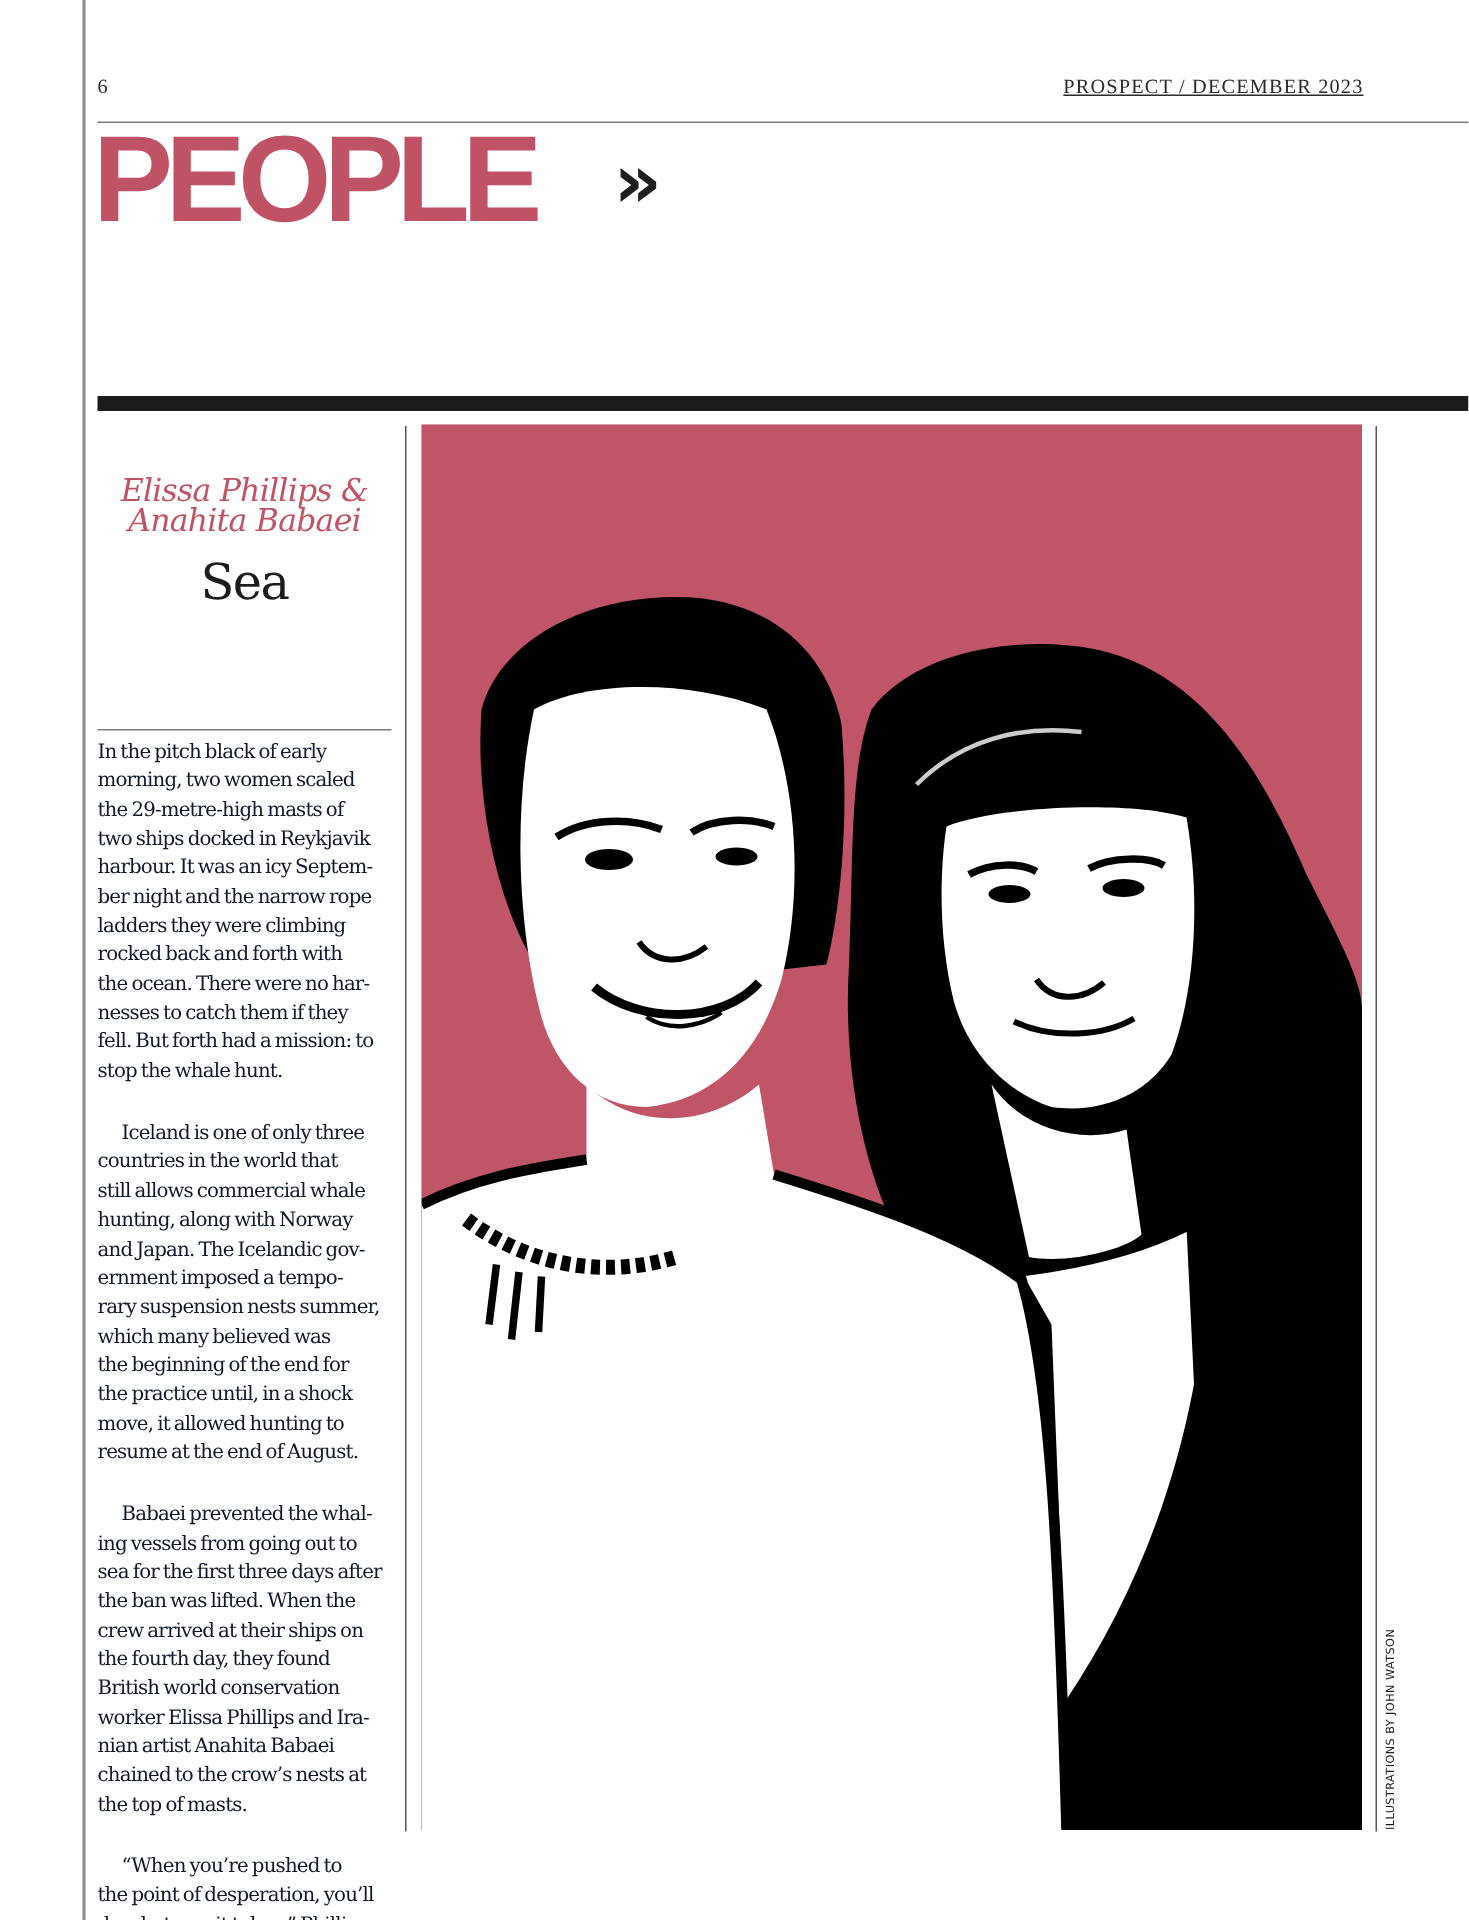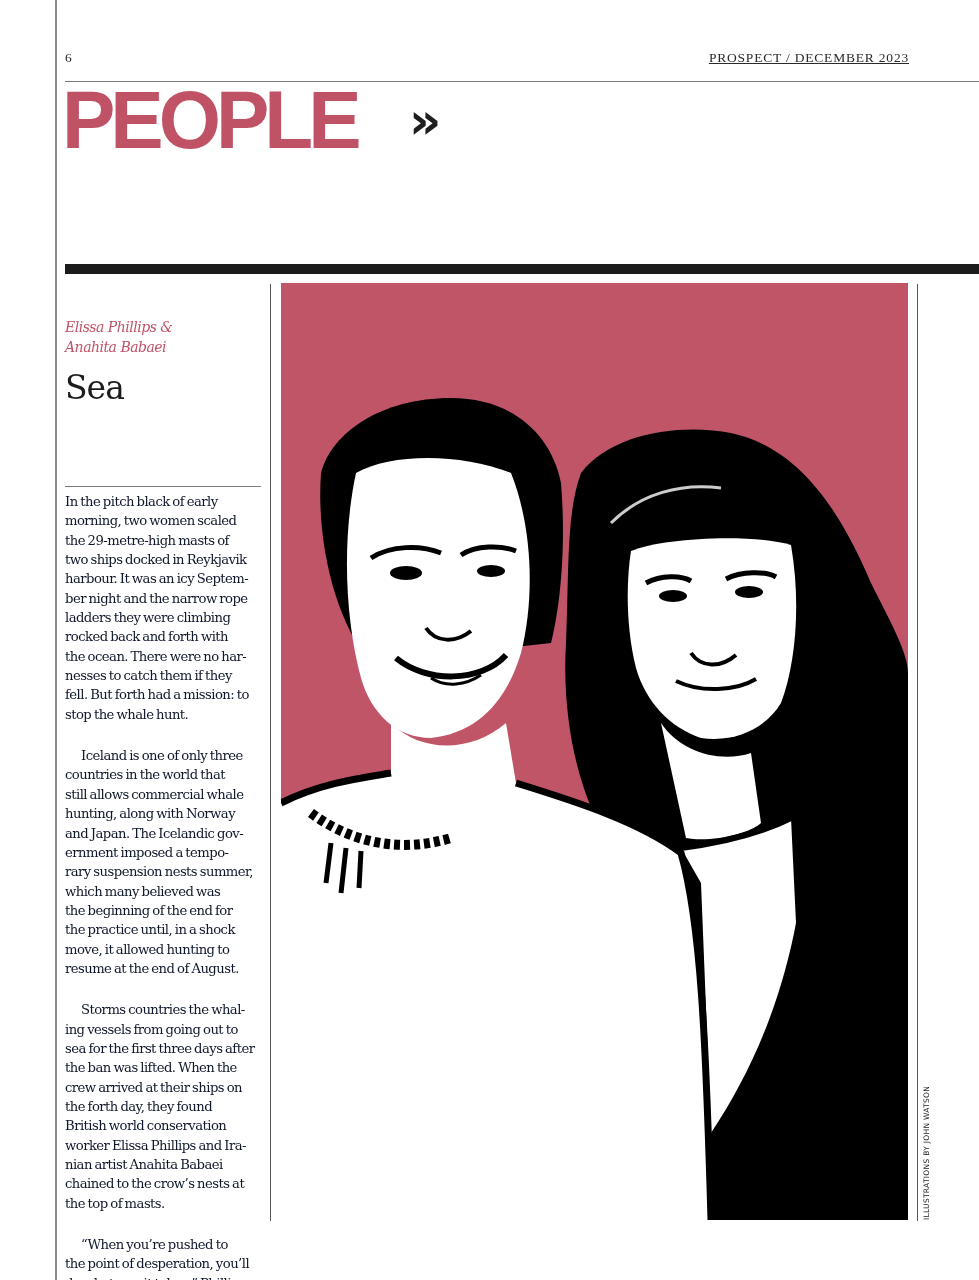--- a/index.html
+++ b/index.html
@@ -6,22 +6,22 @@
   body { width: 979px; height: 1280px; position: relative; overflow: hidden; font-family: "DejaVu Serif", serif; color: #1e1e1e; }
   .left-rule { position: absolute; left: 55px; top: 0; width: 2px; height: 1280px; background: #8c8c8c; }
   .folio { position: absolute; top: 50px; left: 65px; font-family: "Liberation Serif", serif; font-size: 13.5px; color: #2a2a2a; }
   .running-head { position: absolute; top: 50px; right: 70px; font-family: "Liberation Serif", serif; font-size: 13.5px; letter-spacing: 0.8px; color: #2a2a2a; text-decoration: underline; }
   .top-rule { position: absolute; top: 81px; left: 65px; right: 0; height: 1px; background: #7a7a7a; }
   .section-title { position: absolute; top: 80px; left: 62px; font-family: "Liberation Sans", sans-serif; font-weight: 700; font-size: 80px; line-height: 80px; color: #c05266; letter-spacing: -5px; transform: scaleY(1.02); }
   .section-chevron { position: absolute; top: 96px; left: 409px; font-family: "DejaVu Sans", sans-serif; font-size: 50px; line-height: 50px; color: #1e1e1e; font-weight: 700; }
   .thick-rule { position: absolute; top: 264px; left: 65px; right: 0; height: 10px; background: #1c1c1c; }
   .col-rule-left { position: absolute; left: 270px; top: 284px; width: 1px; height: 937px; background: #555; }
   .col-rule-right { position: absolute; left: 917px; top: 284px; width: 1px; height: 937px; background: #555; }
-  .byline { position: absolute; top: 317px; left: 65px; width: 196px; text-align: left; font-family: "DejaVu Serif", serif; font-style: italic; font-size: 14px; line-height: 20px; color: #c05266; letter-spacing: -0.5px; }
-  .headline { position: absolute; top: 370px; left: 65px; width: 196px; text-align: left; font-family: "DejaVu Serif", serif; font-size: 33px; line-height: 35px; color: #1c1c1c; letter-spacing: -1px; }
+  .byline { position: absolute; top: 317px; left: 65px; width: 196px; text-align: center; font-family: "DejaVu Serif", serif; font-style: italic; font-size: 21px; line-height: 20px; color: #c05266; letter-spacing: -0.5px; }
+  .headline { position: absolute; top: 370px; left: 65px; width: 196px; text-align: center; font-family: "DejaVu Serif", serif; font-size: 33px; line-height: 35px; color: #1c1c1c; letter-spacing: -1px; }
   .headline span { display: block; }
   .standfirst-rule { position: absolute; top: 486px; left: 65px; width: 196px; height: 1px; background: #7a7a7a; }
   .body-text { position: absolute; top: 492px; left: 65px; width: 200px; font-family: "DejaVu Serif", serif; font-size: 13.2px; line-height: 19.35px; color: #0f172a; letter-spacing: -0.55px; word-spacing: -1px; }
   .body-text .line { display: block; white-space: nowrap; }
   .body-text .indent { padding-left: 16px; margin-top: 22px; }
   .illustration { position: absolute; left: 281px; top: 283px; width: 627px; height: 937px; overflow: hidden; background: #c15568; }
   .illustration svg { display: block; }
   .credit { position: absolute; left: 922px; top: 1220px; transform-origin: 0 0; transform: rotate(-90deg); font-family: "DejaVu Sans", sans-serif; font-size: 7.5px; letter-spacing: 0.3px; color: #1c1c1c; white-space: nowrap; width: 140px; }
 </style>
 </head>
@@ -70,26 +70,26 @@
     <span class="line">still allows commercial whale</span>
     <span class="line">hunting, along with Norway</span>
     <span class="line">and Japan. The Icelandic gov-</span>
     <span class="line">ernment imposed a tempo-</span>
     <span class="line">rary suspension nests summer,</span>
     <span class="line">which many believed was</span>
     <span class="line">the beginning of the end for</span>
     <span class="line">the practice until, in a shock</span>
     <span class="line">move, it allowed hunting to</span>
     <span class="line">resume at the end of August.</span>
-    <span class="line indent">Storms countries the whal-</span>
+    <span class="line indent">Babaei prevented the whal-</span>
     <span class="line">ing vessels from going out to</span>
     <span class="line">sea for the first three days after</span>
     <span class="line">the ban was lifted. When the</span>
     <span class="line">crew arrived at their ships on</span>
-    <span class="line">the forth day, they found</span>
+    <span class="line">the fourth day, they found</span>
     <span class="line">British world conservation</span>
     <span class="line">worker Elissa Phillips and Ira-</span>
     <span class="line">nian artist Anahita Babaei</span>
     <span class="line">chained to the crow’s nests at</span>
     <span class="line">the top of masts.</span>
     <span class="line indent">“When you’re pushed to</span>
     <span class="line">the point of desperation, you’ll</span>
     <span class="line">do whatever it takes,” Phillips</span>
   </div>
 

